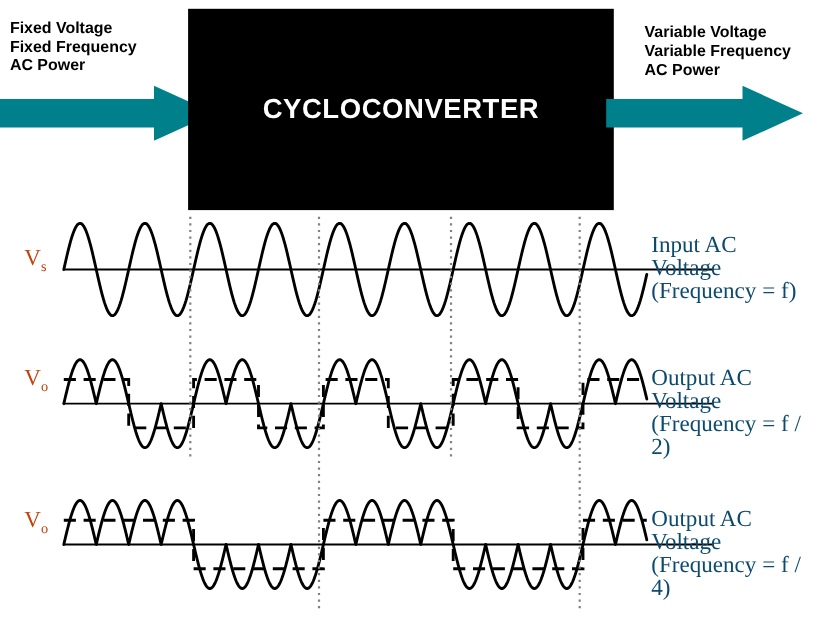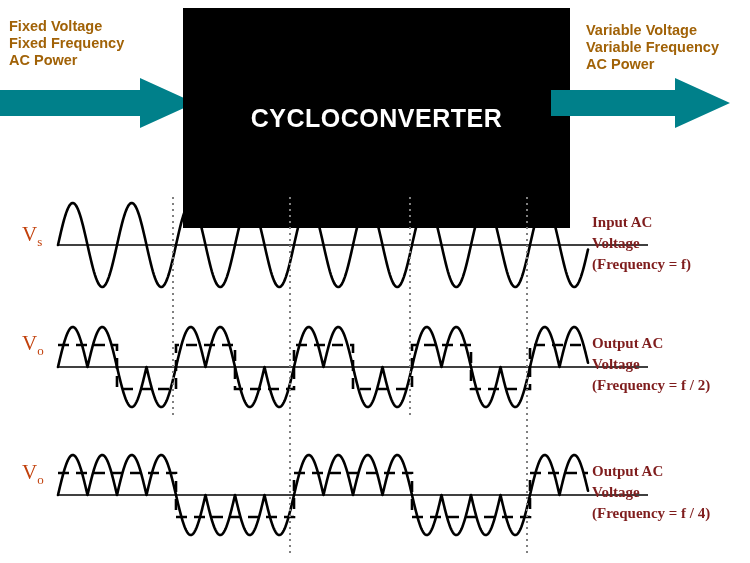--- a/index.html
+++ b/index.html
@@ -8,38 +8,38 @@
     background:#ffffff;
     font-family:"Liberation Sans", sans-serif;
     position:relative;
     overflow:hidden;
   }
   #stage{position:absolute;left:0;top:0;width:750px;height:563px;}
 
   
   .converter-box{
     position:absolute;
-    left:171px;top:8px;width:387px;height:220px;
+    left:171px;top:8px;width:387px;height:183px;
     background:#000000;
-    display:flex;align-items:center;justify-content:center;margin-left:12px;
+    display:flex;align-items:center;justify-content:center;
   }
   .converter-title{
     color:#ffffff;
     font-family:"Liberation Sans", sans-serif;
     font-weight:bold;
     font-size:25px;
     letter-spacing:0.5px;
   }
   .io-label{
     position:absolute;
     font-family:"Liberation Sans", sans-serif;
     font-weight:bold;
     font-size:14.5px;
     line-height:17px;
-    color:#a16207;
+    color:#000000;
     white-space:pre-line;
   }
   #input-label{left:9px;top:18px;}
   #output-label{left:586px;top:22px;}
 
   .arrow-svg{position:absolute;}
   #input-arrow{left:0px;top:78px;}
   #output-arrow{left:551px;top:78px;}
 
   
@@ -52,24 +52,24 @@
     color:#c2410c;
   }
   .wave-label sub{font-size:13px;}
   #label-vs{left:22px;top:222px;}
   #label-vo1{left:22px;top:331px;}
   #label-vo2{left:22px;top:460px;}
 
   .side-caption{
     position:absolute;
     font-family:"Liberation Serif", serif;
-    font-weight:bold;
-    font-size:15px;
+    font-weight:normal;
+    font-size:21px;
     line-height:21px;
-    color:#7f1d1d;
+    color:#0c4a6e;
     white-space:pre-line;
   }
   #caption-1{left:592px;top:212px;}
   #caption-2{left:592px;top:333px;}
   #caption-3{left:592px;top:461px;}
 </style>
 </head>
 <body>
 
 <div id="stage">

